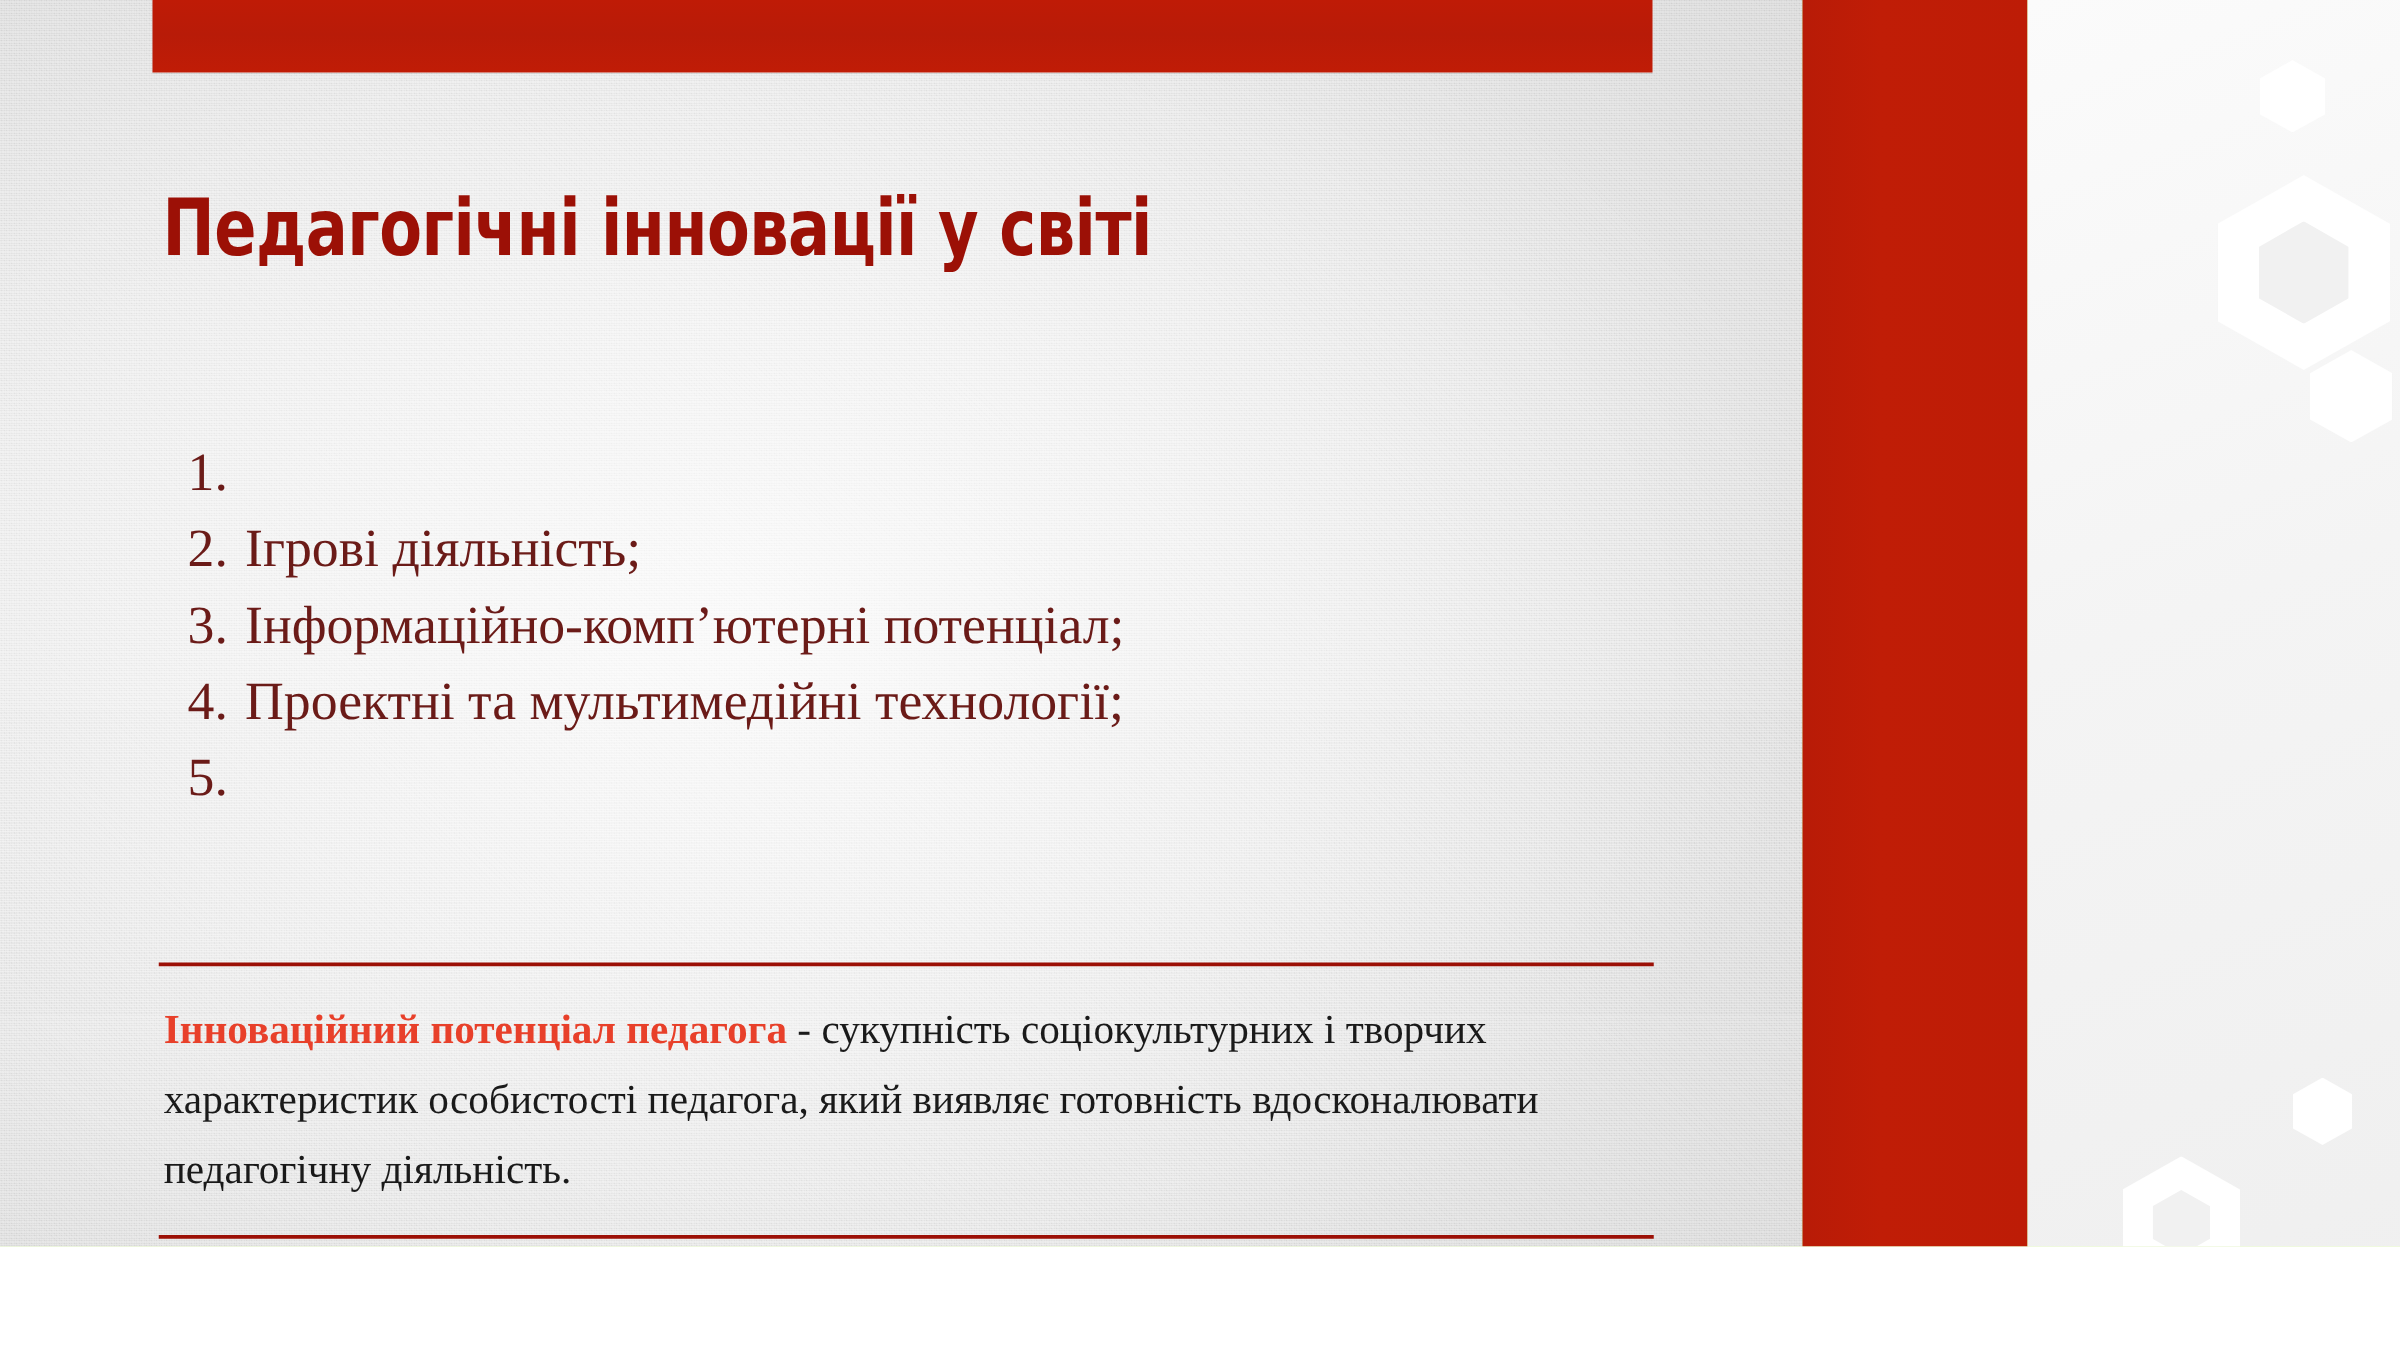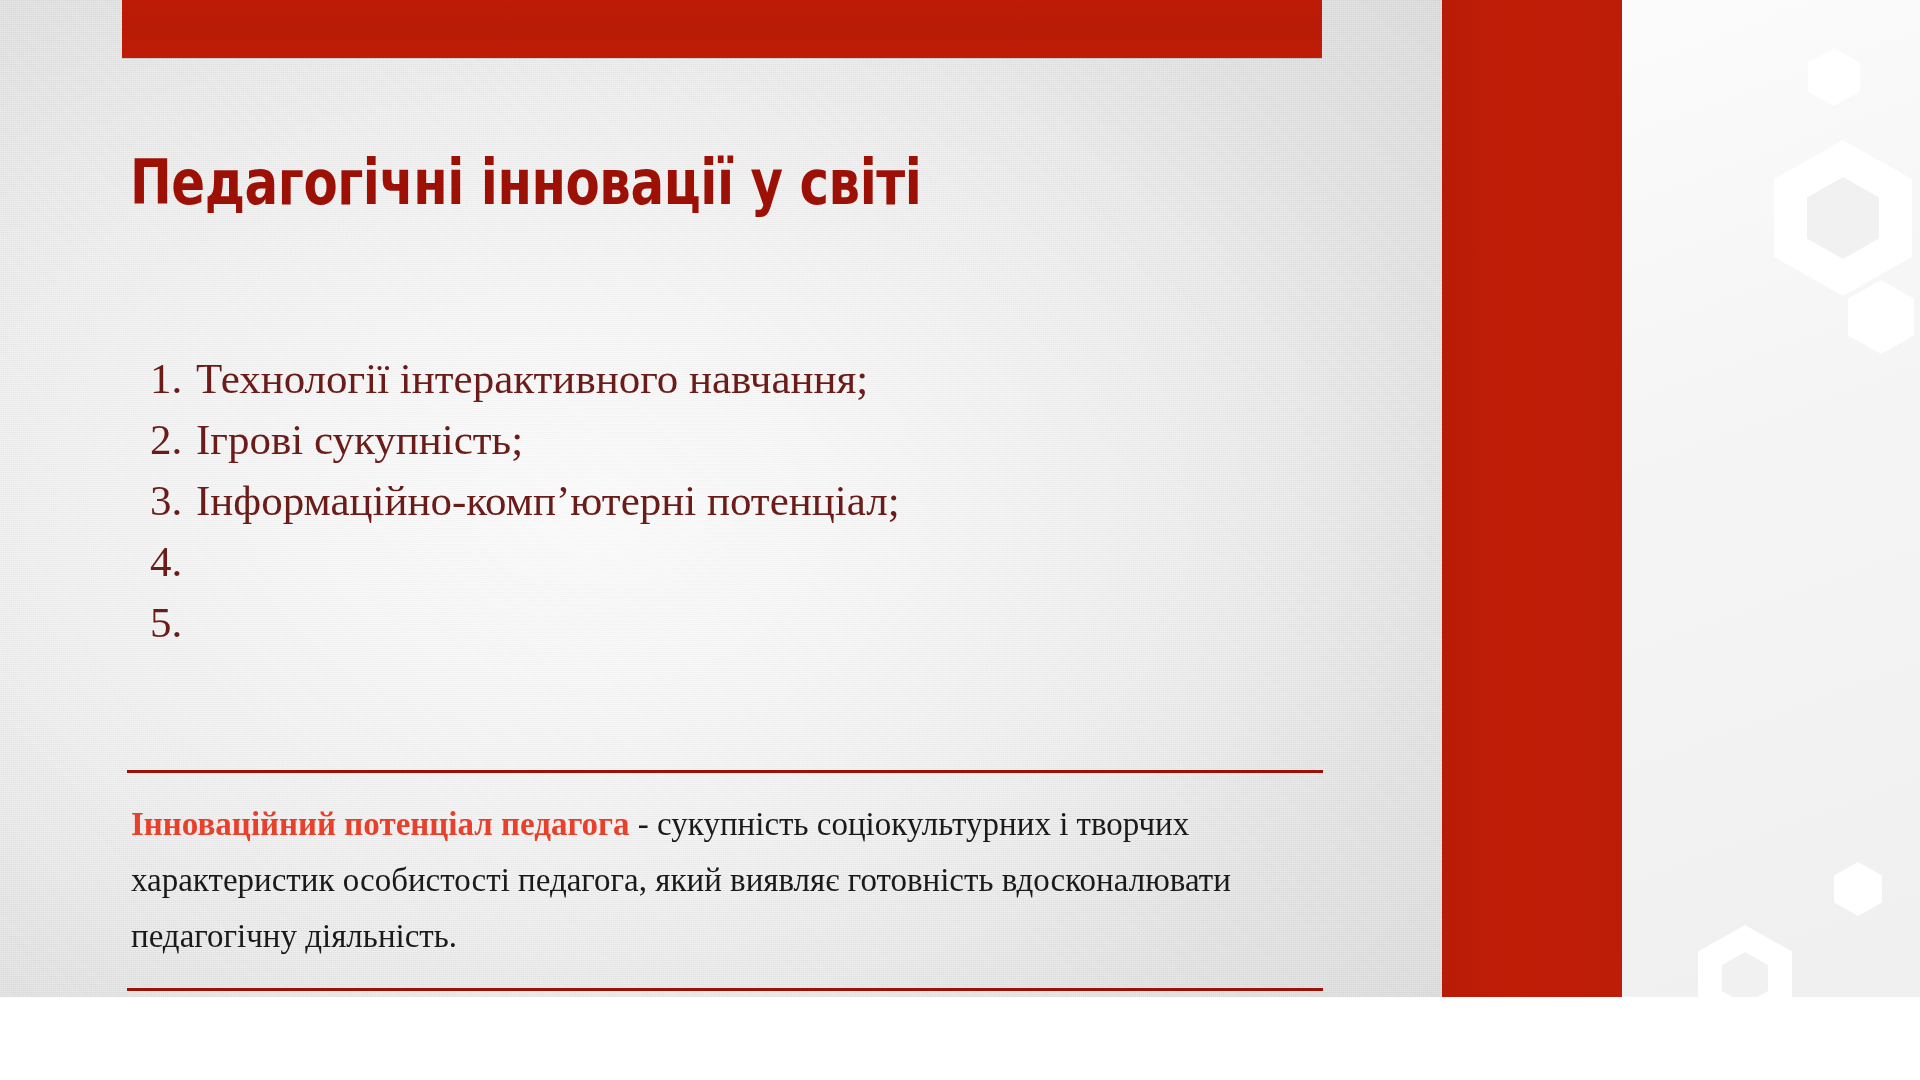--- a/index.html
+++ b/index.html
@@ -197,32 +197,32 @@
     <div class="hex-ring-inner" style="left:100px; top:952px; width:46px; height:52px;"></div>
 
     <div class="hex" style="left:142px; top:1028px; width:106px; height:118px;"></div>
   </div>
 
   <div id="title">Педагогічні інновації у світі</div>
 
   <div id="list">
     <div class="list-row">
       <span class="list-num">1.</span>
-      <span class="list-text">Технології інтерактивного навчання;</span>
     </div>
     <div class="list-row">
       <span class="list-num">2.</span>
-      <span class="list-text">Ігрові сукупність;</span>
+      <span class="list-text">Ігрові діяльність;</span>
     </div>
     <div class="list-row">
       <span class="list-num">3.</span>
       <span class="list-text">Інформаційно-комп’ютерні потенціал;</span>
     </div>
     <div class="list-row">
       <span class="list-num">4.</span>
+      <span class="list-text">Проектні та мультимедійні технології;</span>
     </div>
     <div class="list-row">
       <span class="list-num">5.</span>
     </div>
   </div>
 
   <div id="rule-top"></div>
   <div id="definition">
     <span class="term">Інноваційний потенціал педагога</span><span class="dash"> - </span><span class="body">сукупність соціокультурних і творчих характеристик особистості педагога, який виявляє готовність вдосконалювати педагогічну діяльність.</span>
   </div>

